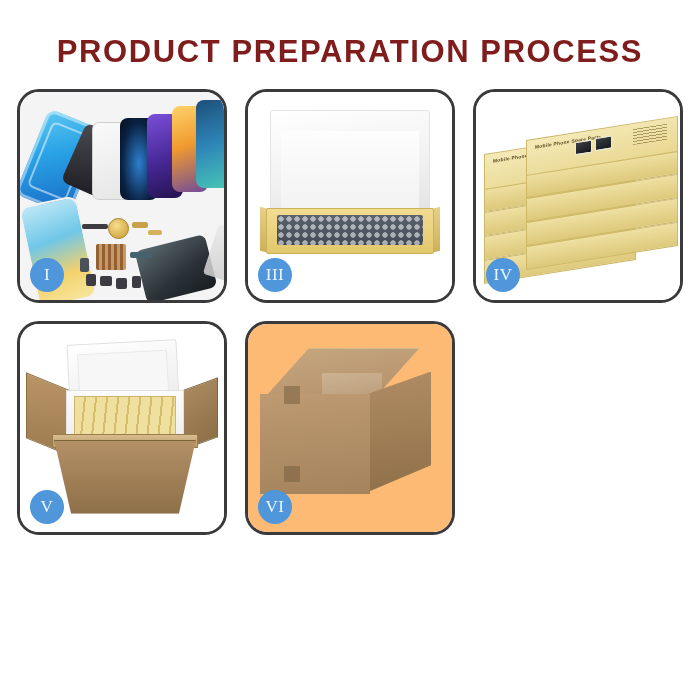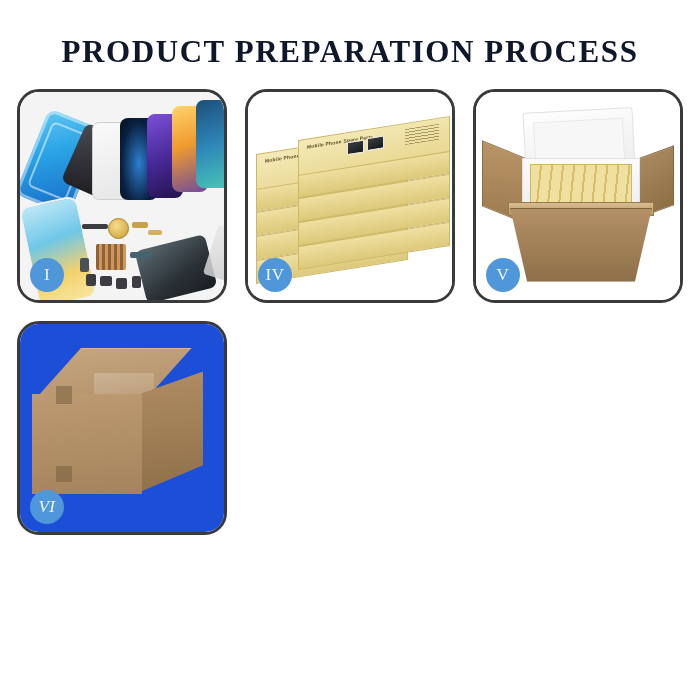--- a/index.html
+++ b/index.html
@@ -8,22 +8,22 @@
     background:#ffffff;
     font-family:"Liberation Sans", sans-serif;
     overflow:hidden;
   }
   .page{position:relative;width:700px;height:700px;}
 
   
   .header{padding-top:36px;text-align:center;}
   .title{
     font-size:31px;font-weight:700;letter-spacing:1.6px;
-    color:#0f172a;line-height:1.05;
-    font-family:Liberation Serif, serif;
+    color:#7f1d1d;line-height:1.05;
+    font-family:Liberation Sans, sans-serif;
   }
   .subtitle{
     margin-top:10px;font-size:13.5px;color:#1a1a1a;letter-spacing:.2px;
   }
 
   
   .grid{
     margin:20px auto 0;width:666px;
     display:grid;grid-template-columns:repeat(3,1fr);
     gap:18px 18px;
@@ -240,21 +240,21 @@
     background:linear-gradient(180deg,#fbfbfb,#eeeeee);
     border:1px solid #e2e2e2;
   }
   .ybars{
     position:absolute;left:54px;top:72px;width:100px;height:40px;
     background:repeating-linear-gradient(96deg,#efe0a0 0 9px,#d6bd6c 9px 11px);
     border:1px solid #cdb56a;
   }
 
   
-  .p6{background:#1d4ed8;font-style:italic;}
+  .p6{background:#fdba74;}
   .bx-top{
     position:absolute;left:14px;top:24px;width:158px;height:52px;
     background:linear-gradient(170deg,#c6a77e,#b2906a);
     clip-path:polygon(30% 0,100% 0,70% 100%,0 100%);
     border-top:1px solid #d3b890;
   }
   .bx-front{
     position:absolute;left:12px;top:70px;width:110px;height:100px;
     background:linear-gradient(175deg,#bd9a71,#a5835c);
   }
@@ -301,20 +301,31 @@
         <div class="bit" style="left:80px;top:184px;width:12px;height:10px;"></div>
         <div class="bit" style="left:96px;top:186px;width:11px;height:11px;"></div>
         <div class="bit" style="left:112px;top:184px;width:9px;height:12px;"></div>
         <div class="bit" style="left:60px;top:166px;width:9px;height:14px;background:#4b5158;"></div>
         <div class="bit" style="left:110px;top:160px;width:22px;height:6px;background:#45636e;"></div>
         <div class="badge">I</div>
       </div>
     </div>
 
 
+    <div class="panel">
+      <div class="stage p3">
+        <div class="foam-lid"></div>
+        <div class="ybox-lipL"></div>
+        <div class="ybox-lipR"></div>
+        <div class="ybox">
+          <div class="ybox-inner"></div>
+        </div>
+        <div class="badge">III</div>
+      </div>
+    </div>
 
     <div class="panel">
       <div class="stage p4">
         <div class="stackwrap">
           <div class="sbox" style="left:0;top:142px;"></div>
           <div class="sbox" style="left:0;top:118px;"></div>
           <div class="sbox" style="left:0;top:94px;"></div>
           <div class="sbox" style="left:0;top:70px;"></div>
           <div class="sbox top" style="left:0;top:36px;">
             <span class="lbl">Mobile Phone Spare Parts</span>

